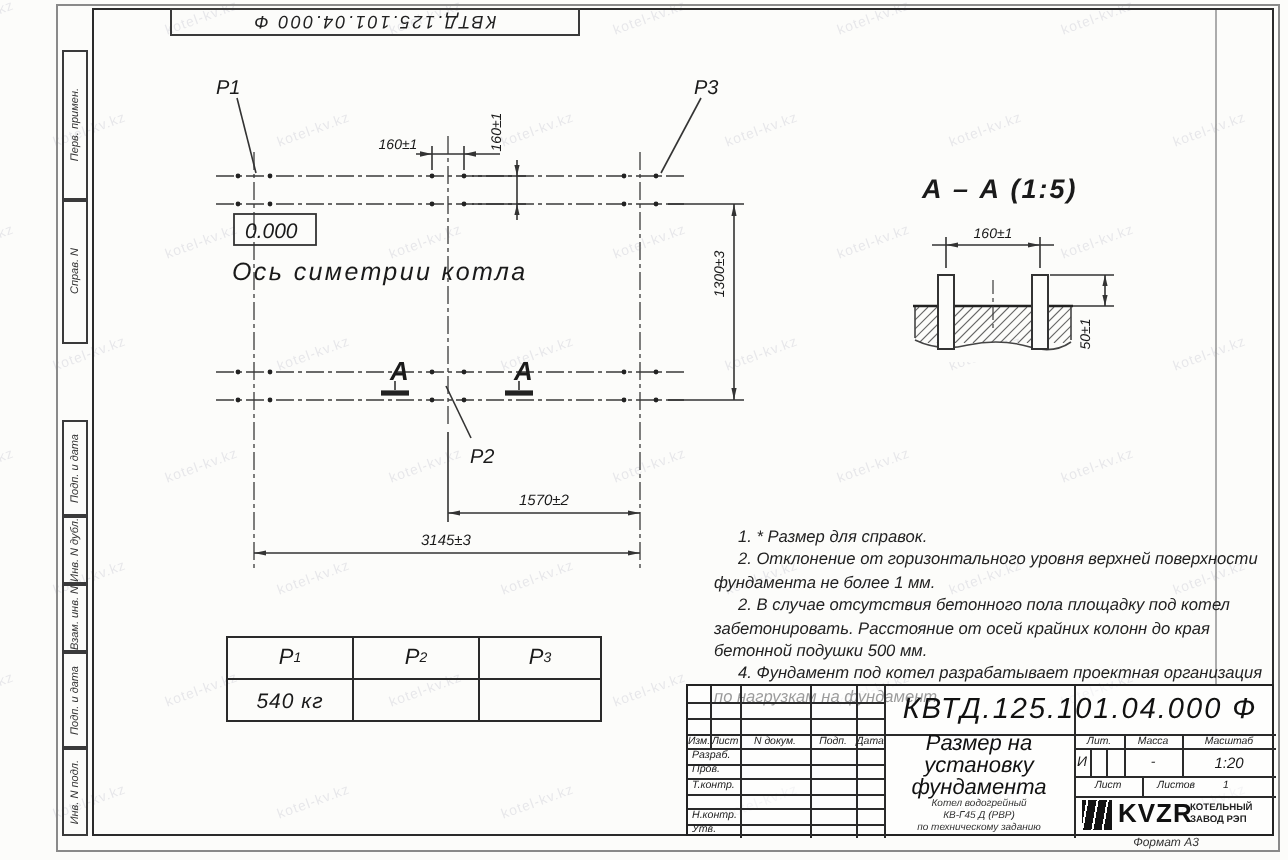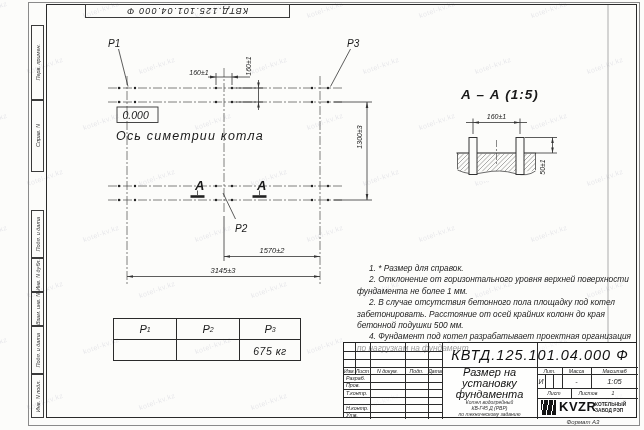--- a/index.html
+++ b/index.html
@@ -316,21 +316,21 @@
         <sub style="font-size:7px">1</sub>
       </div>
     <div class="hd" style="left:63px;width:62px;">
         <span>P</span>
         <sub style="font-size:7px">2</sub>
       </div>
     <div class="hd" style="left:126px;width:60px;">
         <span>P</span>
         <sub style="font-size:7px">3</sub>
       </div>
-    <div class="vl" style="left:126px;width:60px;">675 кг</div>
+    <div class="vl" style="left:0;width:62px;">540 кг</div>
   </div>
 
   <div class="tb">
 
     <div class="gv" style="left:98px;top:0;height:76px;"></div>
     <div class="gv" style="left:193px;top:0;height:76px;"></div>
     <div class="gv" style="left:11px;top:0;height:31px;"></div>
     <div class="gv" style="left:26px;top:0;height:76px;"></div>
     <div class="gv" style="left:61px;top:0;height:76px;"></div>
     <div class="gv" style="left:84px;top:0;height:76px;"></div>
@@ -373,21 +373,21 @@
       <div class="sub3">Котел водогрейный</div>
       <div class="sub3">КВ-Г45 Д (РВР)</div>
       <div class="sub3">по техническому заданию</div>
     </div>
 
     <div class="cell tiny" style="left:193px;top:24px;width:25px;height:7px;">Лит.</div>
     <div class="cell tiny" style="left:218px;top:24px;width:29px;height:7px;">Масса</div>
     <div class="cell tiny" style="left:247px;top:24px;width:47px;height:7px;">Масштаб</div>
     <div class="cell it" style="left:193px;top:31px;width:8px;height:14px;font-size:7px;">И</div>
     <div class="cell it" style="left:218px;top:31px;width:29px;height:14px;font-size:7px;">-</div>
-    <div class="cell it" style="left:247px;top:31px;width:47px;height:14px;font-size:7.5px;">1:05</div>
+    <div class="cell it" style="left:247px;top:31px;width:47px;height:14px;font-size:7.5px;">1:20</div>
 
     <div class="cell tiny" style="left:193px;top:45px;width:34px;height:10px;">Лист</div>
     <div class="cell tiny" style="left:229px;top:45px;width:30px;height:10px;">Листов</div>
     <div class="cell tiny" style="left:260px;top:45px;width:18px;height:10px;">1</div>
 
     <div class="kvzr-logo"></div>
     <div class="kvzr-word">KVZR</div>
     <div class="company">
       <div>КОТЕЛЬНЫЙ</div>
       <div>ЗАВОД РЭП</div>

